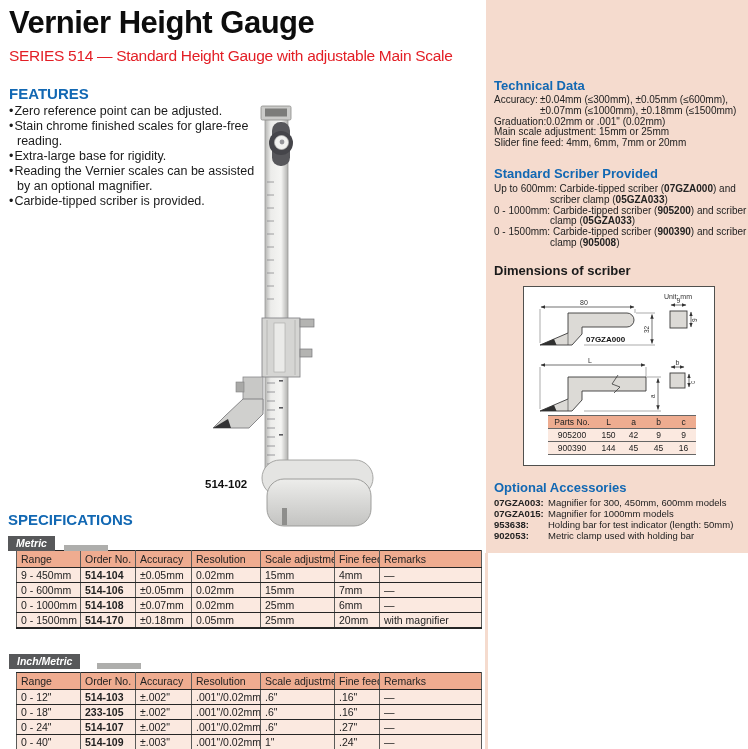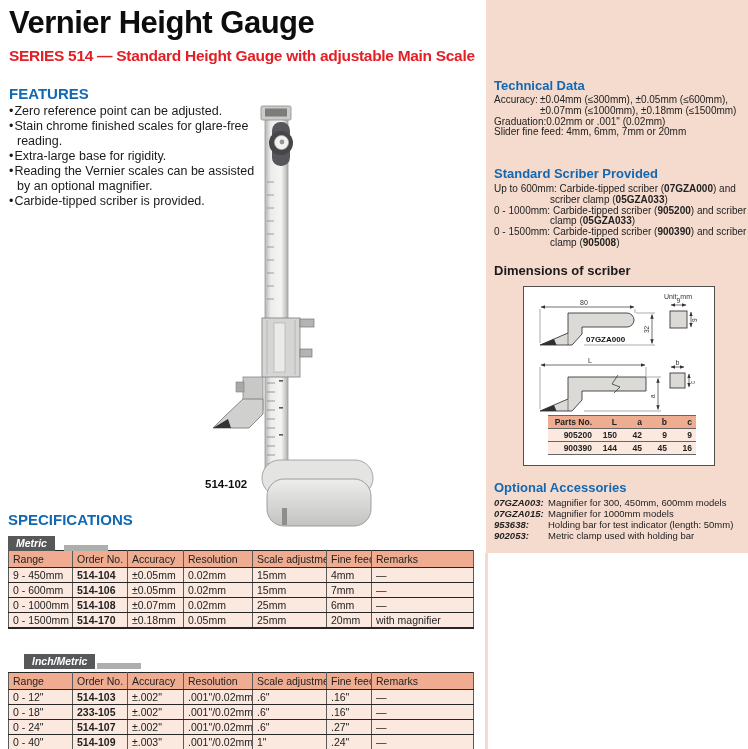--- a/index.html
+++ b/index.html
@@ -1,20 +1,20 @@
 <!DOCTYPE html>
 <html><head>
 <meta charset="utf-8">
 <style>
   html,body{margin:0;padding:0;background:#fff;}
   body{width:748px;height:749px;overflow:hidden;font-family:"Liberation Sans",sans-serif;}
   #page{position:relative;width:748px;height:749px;background:#fff;}
 
   .title{position:absolute;left:9px;top:5px;font-size:31px;font-weight:bold;color:#0d0d0d;letter-spacing:-0.5px;}
-  .subtitle{position:absolute;left:9px;top:47px;font-size:15.5px;font-weight:bold;color:#e31e25;letter-spacing:-0.3px;white-space:nowrap;text-align:right;}
+  .subtitle{position:absolute;left:9px;top:47px;font-size:15.5px;font-weight:normal;color:#e31e25;letter-spacing:-0.3px;white-space:nowrap;text-align:right;}
 
   .features-heading{position:absolute;left:9px;top:85px;font-size:15px;font-weight:bold;color:#1268b3;}
   .features-list{position:absolute;left:9px;top:104px;width:256px;font-size:12.5px;color:#1a1a1a;}
   .feat-item{padding-left:8px;text-indent:-8px;line-height:15px;}
   .bullet{margin-right:1px;}
 
   .figure{position:absolute;left:195px;top:80px;width:200px;height:452px;}
   .gauge-svg{width:100%;height:100%;display:block;}
   .figure-caption{position:absolute;left:205px;top:478px;font-size:11.5px;font-weight:bold;color:#111;z-index:3;}
 
@@ -22,38 +22,38 @@
   .panel-strip{position:absolute;left:485px;top:553px;width:3px;height:196px;background:#f5dbce;}
   .p-heading{position:absolute;left:8px;font-size:13px;font-weight:bold;color:#1268b3;white-space:nowrap;}
   .p-heading.dark{color:#1a1a1a;}
   .p-body{position:absolute;left:8px;width:252px;font-size:10px;line-height:10.8px;color:#222;}
   .tech-line,.scr-line,.acc-line{white-space:nowrap;}
   .tech-label{display:inline-block;min-width:46px;}
   .tech-line.cont{padding-left:46px;}
   .scr-line.indent{padding-left:56px;}
   .bold{font-weight:bold;}
   .acc-line{font-size:9.5px;line-height:11px;}
-  .acc-code{display:inline-block;min-width:54px;font-weight:bold;font-style:italic;}
+  .acc-code{display:inline-block;min-width:54px;font-weight:bold;}
 
   .dims-box{position:absolute;left:37px;top:286px;width:190px;height:178px;background:#fff;border:1px solid #50504e;}
   .dims-svg{position:absolute;left:0;top:0;width:190px;height:178px;}
   .dim-t{font-size:7px;fill:#333;font-family:"Liberation Sans",sans-serif;}
   .dim-r{font-size:6.5px;fill:#333;font-family:"Liberation Sans",sans-serif;}
   .dim-lbl{font-size:8px;font-weight:bold;fill:#111;font-family:"Liberation Sans",sans-serif;}
   .parts-table{position:absolute;left:24px;top:128px;border-collapse:collapse;font-size:8.5px;color:#222;table-layout:fixed;}
-  .parts-table th,.parts-table td{border-top:1px solid #666;border-bottom:1px solid #666;padding:1px 4px;text-align:right;font-weight:bold;white-space:nowrap;overflow:hidden;}
+  .parts-table th,.parts-table td{border-top:1px solid #666;border-bottom:1px solid #666;padding:1px 4px;text-align:center;font-weight:normal;white-space:nowrap;overflow:hidden;}
   .parts-table thead th{background:#eeac90;}
   .parts-table td{background:#fbe9e0;}
 
   .spec-heading{position:absolute;left:8px;top:511px;font-size:15px;font-weight:bold;color:#1268b3;}
   .tab{position:absolute;height:15px;background:#57585a;color:#fff;font-size:10.5px;font-weight:bold;font-style:italic;line-height:15px;padding:0 8px;z-index:2;}
   .tab-shadow{position:absolute;height:6px;background:#aeaeac;z-index:1;}
   .tab-note{position:absolute;left:155px;top:656px;font-size:11px;color:#222;white-space:nowrap;}
 
-  .spec-table{position:absolute;left:8px;border-collapse:collapse;table-layout:fixed;width:465px;font-size:10.5px;color:#222;border-bottom:2.5px solid #252525;}
+  .spec-table{position:absolute;left:16px;border-collapse:collapse;table-layout:fixed;width:465px;font-size:10.5px;color:#222;border-bottom:2.5px solid #252525;}
   .spec-table th,.spec-table td{border-left:1px solid #5a5a58;border-right:1px solid #5a5a58;border-top:1.5px solid #252525;border-bottom:1.5px solid #252525;text-align:left;white-space:nowrap;overflow:hidden;}
   .spec-table th{background:#efac90;font-weight:normal;padding:2px 4px;height:12px;}
   .spec-table td{background:#fbe9e0;padding:1px 4px;height:11.5px;}
   .oc{font-weight:bold;}
 </style>
 </head>
 <body>
 
 <div id="page">
 
@@ -156,20 +156,21 @@
     </svg>
   </div>
   <div class="figure-caption">514-102</div>
 
   <div class="panel">
     <div class="p-heading" style="top:78px">Technical Data</div>
     <div class="p-body" style="top:95px">
         <div class="tech-line"><span class="tech-label">Accuracy:</span><span class="tech-text">±0.04mm (≤300mm), ±0.05mm (≤600mm),</span></div>
         <div class="tech-line cont"><span class="tech-text">±0.07mm (≤1000mm), ±0.18mm (≤1500mm)</span></div>
         <div class="tech-line"><span class="tech-label">Graduation:</span><span class="tech-text">0.02mm or .001" (0.02mm)</span></div>
+        <div class="tech-line"><span class="tech-text">Main scale adjustment: 15mm or 25mm</span></div>
         <div class="tech-line"><span class="tech-text">Slider fine feed: 4mm, 6mm, 7mm or 20mm</span></div>
       </div>
 
     <div class="p-heading" style="top:166px">Standard Scriber Provided</div>
     <div class="p-body" style="top:184px">
         <div class="scr-line"><span>Up to 600mm: Carbide-tipped scriber (</span><span class="bold">07GZA000</span><span>) and</span></div>
         <div class="scr-line indent"><span>scriber clamp (</span><span class="bold">05GZA033</span><span>)</span></div>
         <div class="scr-line"><span>0 - 1000mm: Carbide-tipped scriber (</span><span class="bold">905200</span><span>) and scriber</span></div>
         <div class="scr-line indent"><span>clamp (</span><span class="bold">05GZA033</span><span>)</span></div>
         <div class="scr-line"><span>0 - 1500mm: Carbide-tipped scriber (</span><span class="bold">900390</span><span>) and scriber</span></div>
@@ -331,21 +332,21 @@
           <td class="oc">514-170</td>
           <td>±0.18mm</td>
           <td>0.05mm</td>
           <td>25mm</td>
           <td>20mm</td>
           <td>with magnifier</td>
         </tr>
       </tbody>
     </table>
 
-  <div class="tab" style="left:24px;top:654px;">Inch/Metric</div>
+  <div class="tab" style="left:9px;top:654px;">Inch/Metric</div>
   <div class="tab-shadow" style="left:97px;top:663px;width:44px;"></div>
   <table class="spec-table" style="top:672px;">
       <colgroup>
         <col style="width: 64px;">
         <col style="width: 55px;">
         <col style="width: 56px;">
         <col style="width: 69px;">
         <col style="width: 74px;">
         <col style="width: 45px;">
         <col style="width: 102px;">

